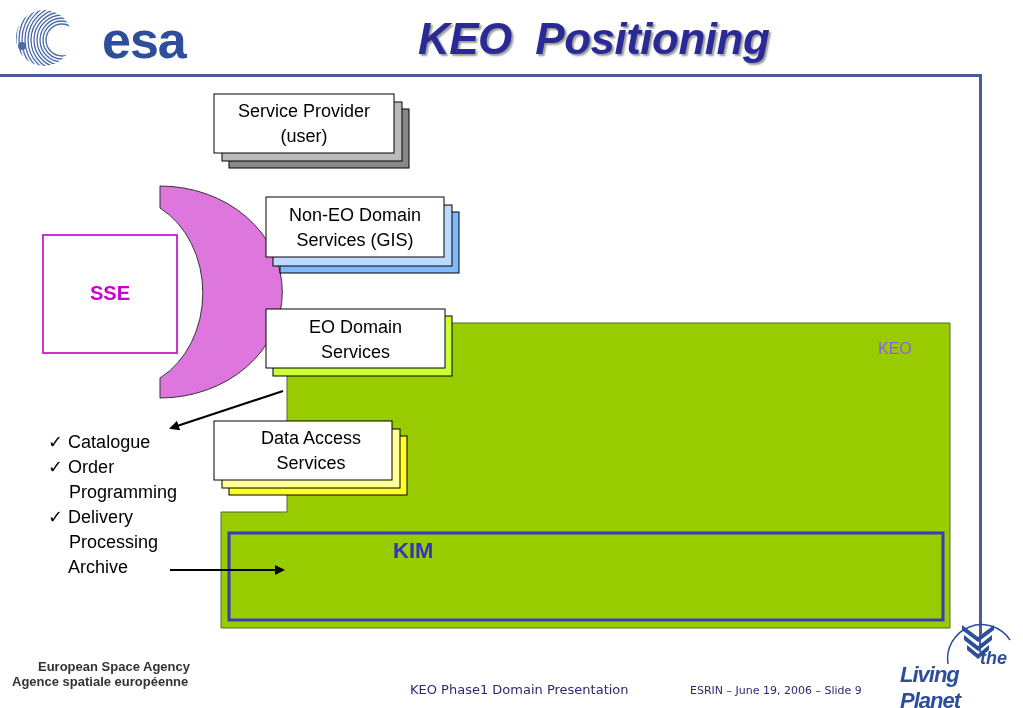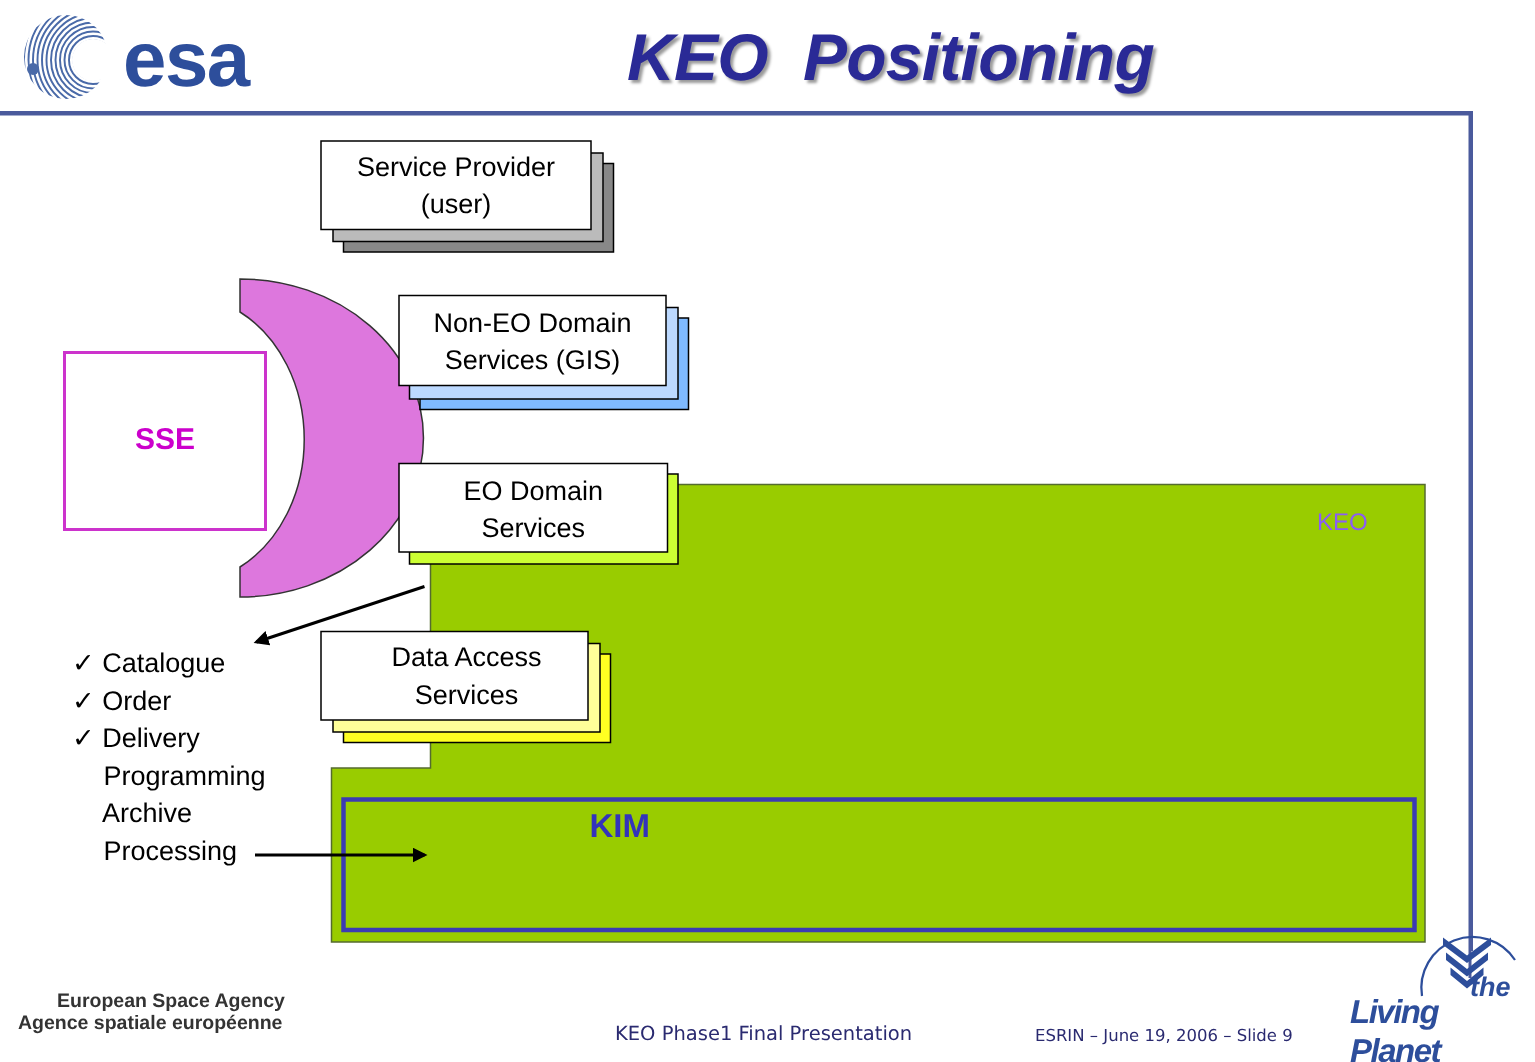--- a/index.html
+++ b/index.html
@@ -1,19 +1,19 @@
 <!DOCTYPE html>
 <html><head>
 <meta charset="utf-8">
 <style>
   html, body { margin: 0; padding: 0; background: #ffffff; }
   body { width: 1023px; height: 708px; position: relative; overflow: hidden; font-family: "Liberation Sans", sans-serif; }
   .abs { position: absolute; }
   .logo { left: 10px; top: 8px; width: 190px; height: 62px; }
-  .logo-text { left: 72px; top: 2px; font-family: "Liberation Sans", sans-serif; font-weight: bold; font-size: 52px; color: #2d4e9b; letter-spacing: -1px; }
+  .logo-text { left: 92px; top: 2px; font-family: "Liberation Sans", sans-serif; font-weight: bold; font-size: 52px; color: #2d4e9b; letter-spacing: -1px; }
   .title { left: 418px; top: 14px; font-size: 44px; font-weight: bold; font-style: italic; color: #2a2a96; text-shadow: 2px 2px 2px #9a9a9a; white-space: pre; letter-spacing: -0.5px; }
   .frame-top { left: 0; top: 74px; width: 981px; height: 3px; background: #4a5a9c; }
   .frame-right { left: 979px; top: 74px; width: 3px; height: 560px; background: #4a5a9c; }
   .frame-right2 { left: 979px; top: 634px; width: 2px; height: 18px; background: #4a5a9c; }
   svg.diagram { position: absolute; left: 0; top: 0; }
   .box-label { position: absolute; text-align: center; font-size: 18px; color: #000; line-height: 25px; }
   .sse-label { left: 42px; top: 282px; width: 136px; text-align: center; font-size: 20px; font-weight: bold; color: #cc00cc; }
   .keo-label { left: 878px; top: 340px; font-size: 16px; font-weight: normal; color: #8b5cf6; }
   .kim-label { left: 393px; top: 538px; font-size: 22px; font-weight: bold; color: #3333bb; }
   .list { left: 48px; top: 430px; font-size: 18px; color: #000; line-height: 25px; }
@@ -123,26 +123,26 @@
 <div class="box-label" style="left:214px;top:426px;width:194px;white-space:pre-line;">Data Access
 Services</div>
 
 <div class="abs sse-label">SSE</div>
 <div class="abs keo-label">KEO</div>
 <div class="abs kim-label">KIM</div>
 
 <div class="abs list">
   <div class="item"><span>✓</span> <span>Catalogue</span></div>
   <div class="item"><span>✓</span> <span>Order</span></div>
+  <div class="item" style="padding-left:21px;"><span>Programming</span></div>
   <div class="item"><span>✓</span> <span>Delivery</span></div>
-  <div class="item" style="padding-left:21px;"><span>Programming</span></div>
+  <div class="item" style="padding-left:21px;"><span>Processing</span></div>
   <div class="item" style="padding-left:20px;"><span>Archive</span></div>
-  <div class="item" style="padding-left:21px;"><span>Processing</span></div>
 </div>
 
 <div class="abs footer-agency">
   <div class="l1">European Space Agency</div>
   <div>Agence spatiale européenne</div>
 </div>
-<div class="abs footer-center">KEO Phase1 Final Presentation</div>
+<div class="abs footer-center">KEO Phase1 Domain Presentation</div>
 <div class="abs footer-right">ESRIN – June 19, 2006 – Slide 9</div>
 <div class="abs lp-the">the</div>
 <div class="abs lp-text">Living Planet</div>
 
 </body></html>

